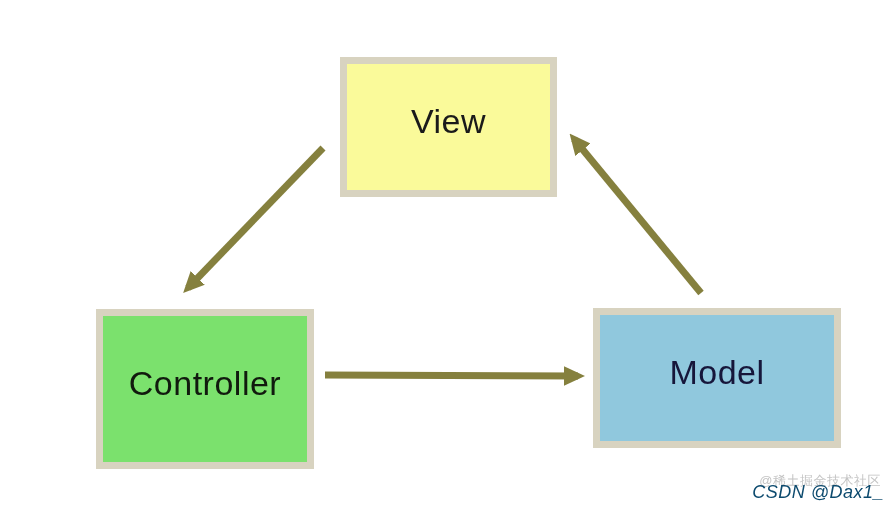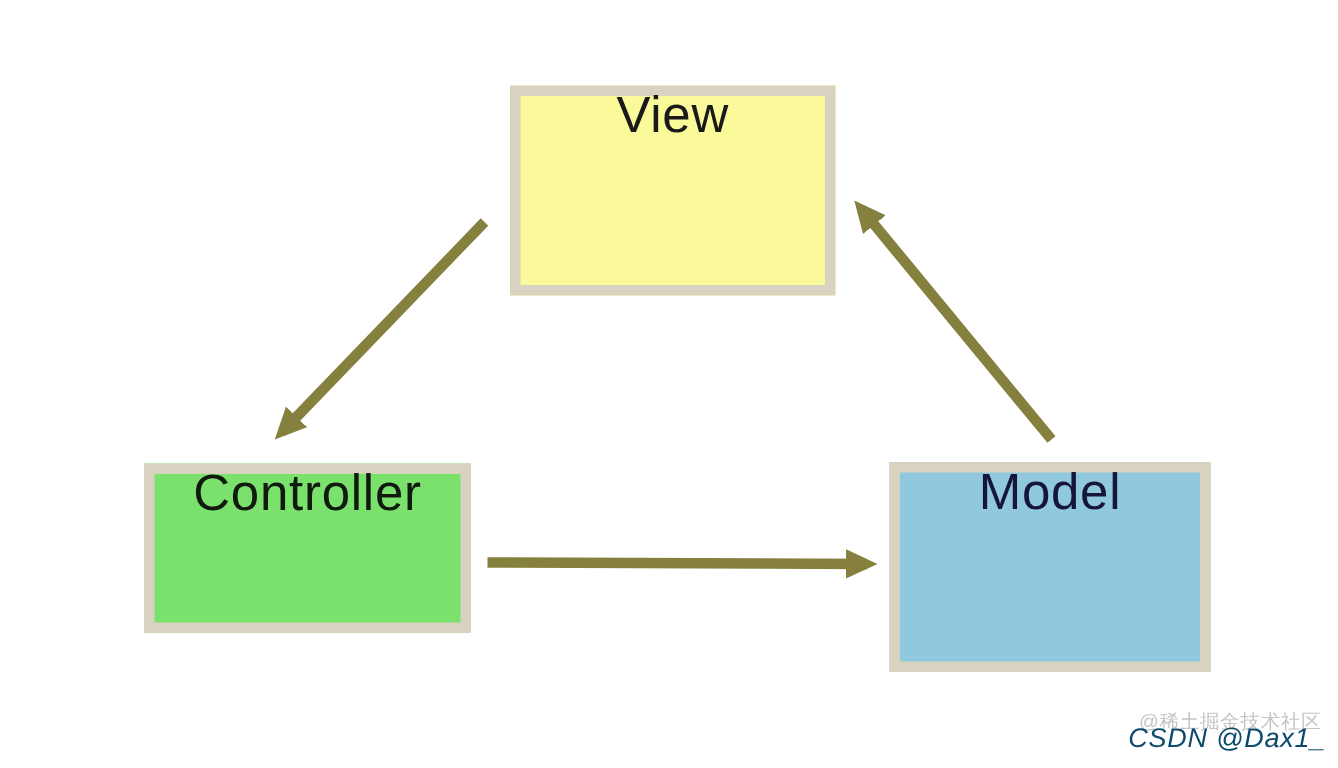--- a/index.html
+++ b/index.html
@@ -20,32 +20,32 @@
     left: 0;
     top: 0;
     width: 892px;
     height: 512px;
   }
   .box {
     position: absolute;
     box-sizing: border-box;
     border: 7px solid #d8d3c0;
     display: flex;
-    align-items: flex-start;
+    align-items: center;
     justify-content: center;
   }
   .box span {
     font-size: 34px;
     letter-spacing: 0.5px;
     transform: translateY(-6px);
     white-space: nowrap;
   }
   .box-view       { left: 340px; top: 57px;  width: 217px; height: 140px; }
-  .box-controller { left: 96px;  top: 309px; width: 218px; height: 113px; }
-  .box-model      { left: 593px; top: 308px; width: 214px; height: 140px; }
+  .box-controller { left: 96px;  top: 309px; width: 218px; height: 160px; }
+  .box-model      { left: 593px; top: 308px; width: 248px; height: 140px; }
   .watermark-line {
     position: absolute;
     white-space: nowrap;
     font-size: 13px;
     letter-spacing: 0.5px;
   }
   .wm-1 { right: 11px; top: 472px; }
   .wm-2 { right: 8px;  top: 482px; font-size: 18px; }
 </style>
 </head>

